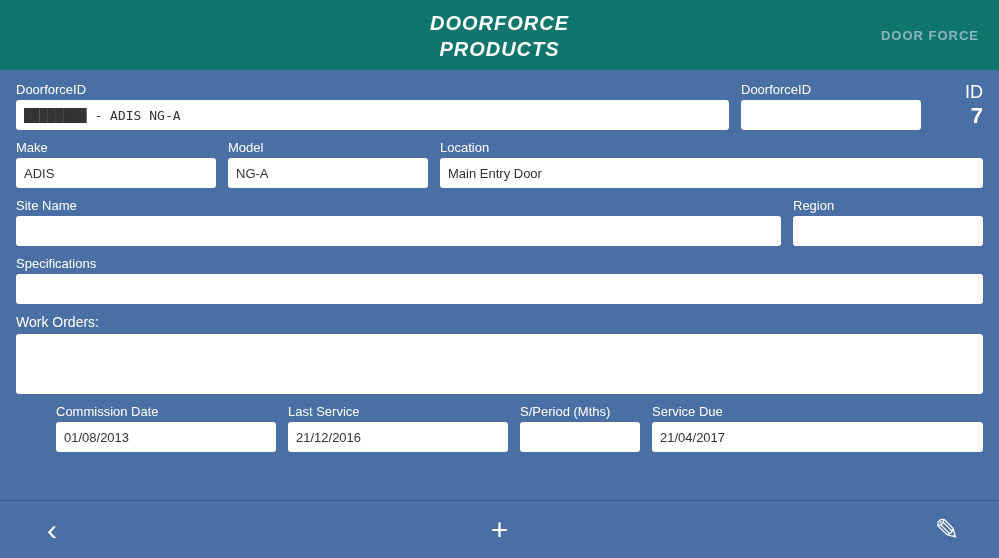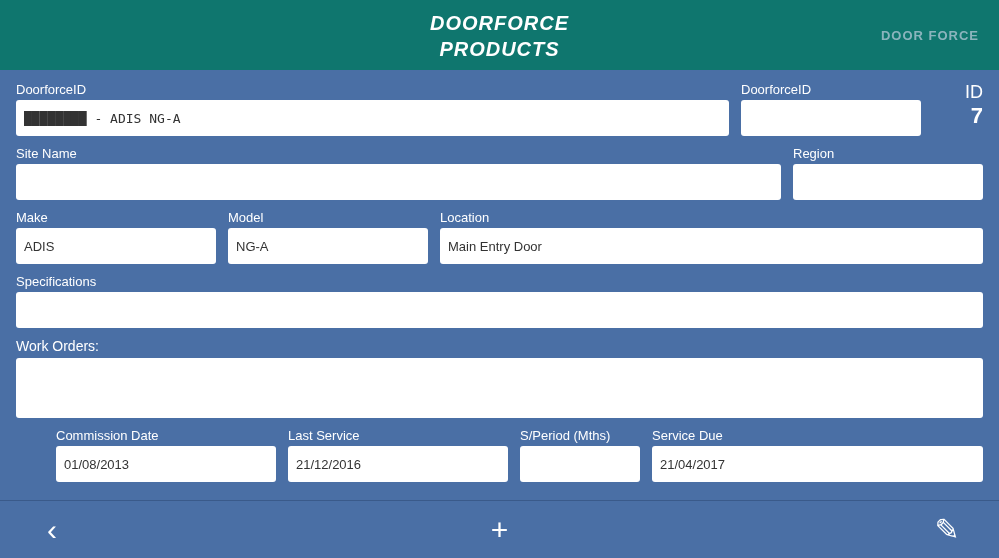--- a/index.html
+++ b/index.html
@@ -61,21 +61,21 @@
       font-size: 13px;
       margin-bottom: 3px;
       display: block;
     }
     .form-input {
       background: white;
       border: none;
       border-radius: 3px;
       height: 30px;
       width: 100%;
-      padding: 18px 8px;
+      padding: 12px 8px;
       font-size: 13px;
       color: #333;
       outline: none;
     }
 
     
     .row {
       display: flex;
       gap: 12px;
       margin-bottom: 10px;
@@ -164,42 +164,42 @@
       <label class="form-label">DoorforceID</label>
       <input class="form-input" type="text" value="" style="">
     </div>
     <div class="col-id">
       <div class="id-display">ID</div>
       <div class="id-number">7</div>
     </div>
   </div>
 
   <div class="row">
-    <div class="col-full">
-      <label class="form-label">Site Name</label>
-      <input class="form-input" type="text" value="" style="">
-    </div>
-    <div class="col-region">
-      <label class="form-label">Region</label>
-      <input class="form-input" type="text" value="" style="">
-    </div>
-  </div>
-
-  <div class="row">
     <div class="col-make">
       <label class="form-label">Make</label>
       <input class="form-input" type="text" value="ADIS" style="">
     </div>
     <div class="col-model">
       <label class="form-label">Model</label>
       <input class="form-input" type="text" value="NG-A" style="">
     </div>
     <div class="col-location">
       <label class="form-label">Location</label>
       <input class="form-input" type="text" value="Main Entry Door" style="">
+    </div>
+  </div>
+
+  <div class="row">
+    <div class="col-full">
+      <label class="form-label">Site Name</label>
+      <input class="form-input" type="text" value="" style="">
+    </div>
+    <div class="col-region">
+      <label class="form-label">Region</label>
+      <input class="form-input" type="text" value="" style="">
     </div>
   </div>
 
   <div class="row">
     <div class="col-full">
       <label class="form-label">Specifications</label>
       <input class="form-input" type="text" value="" style="">
     </div>
   </div>
 

